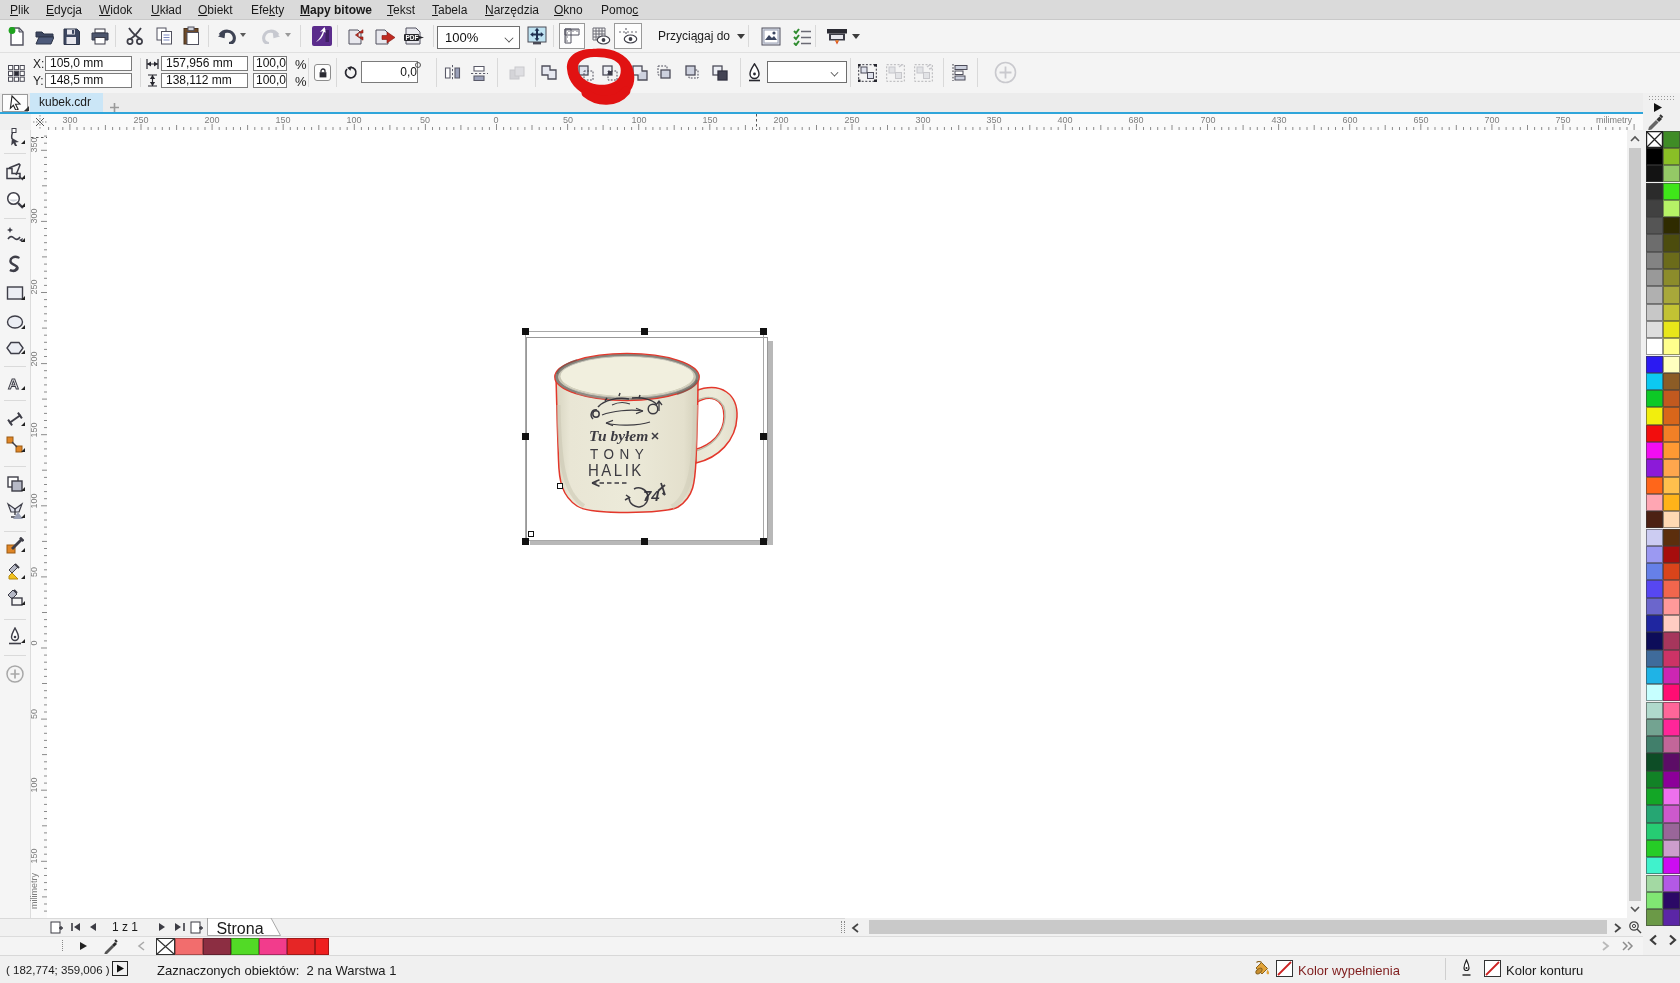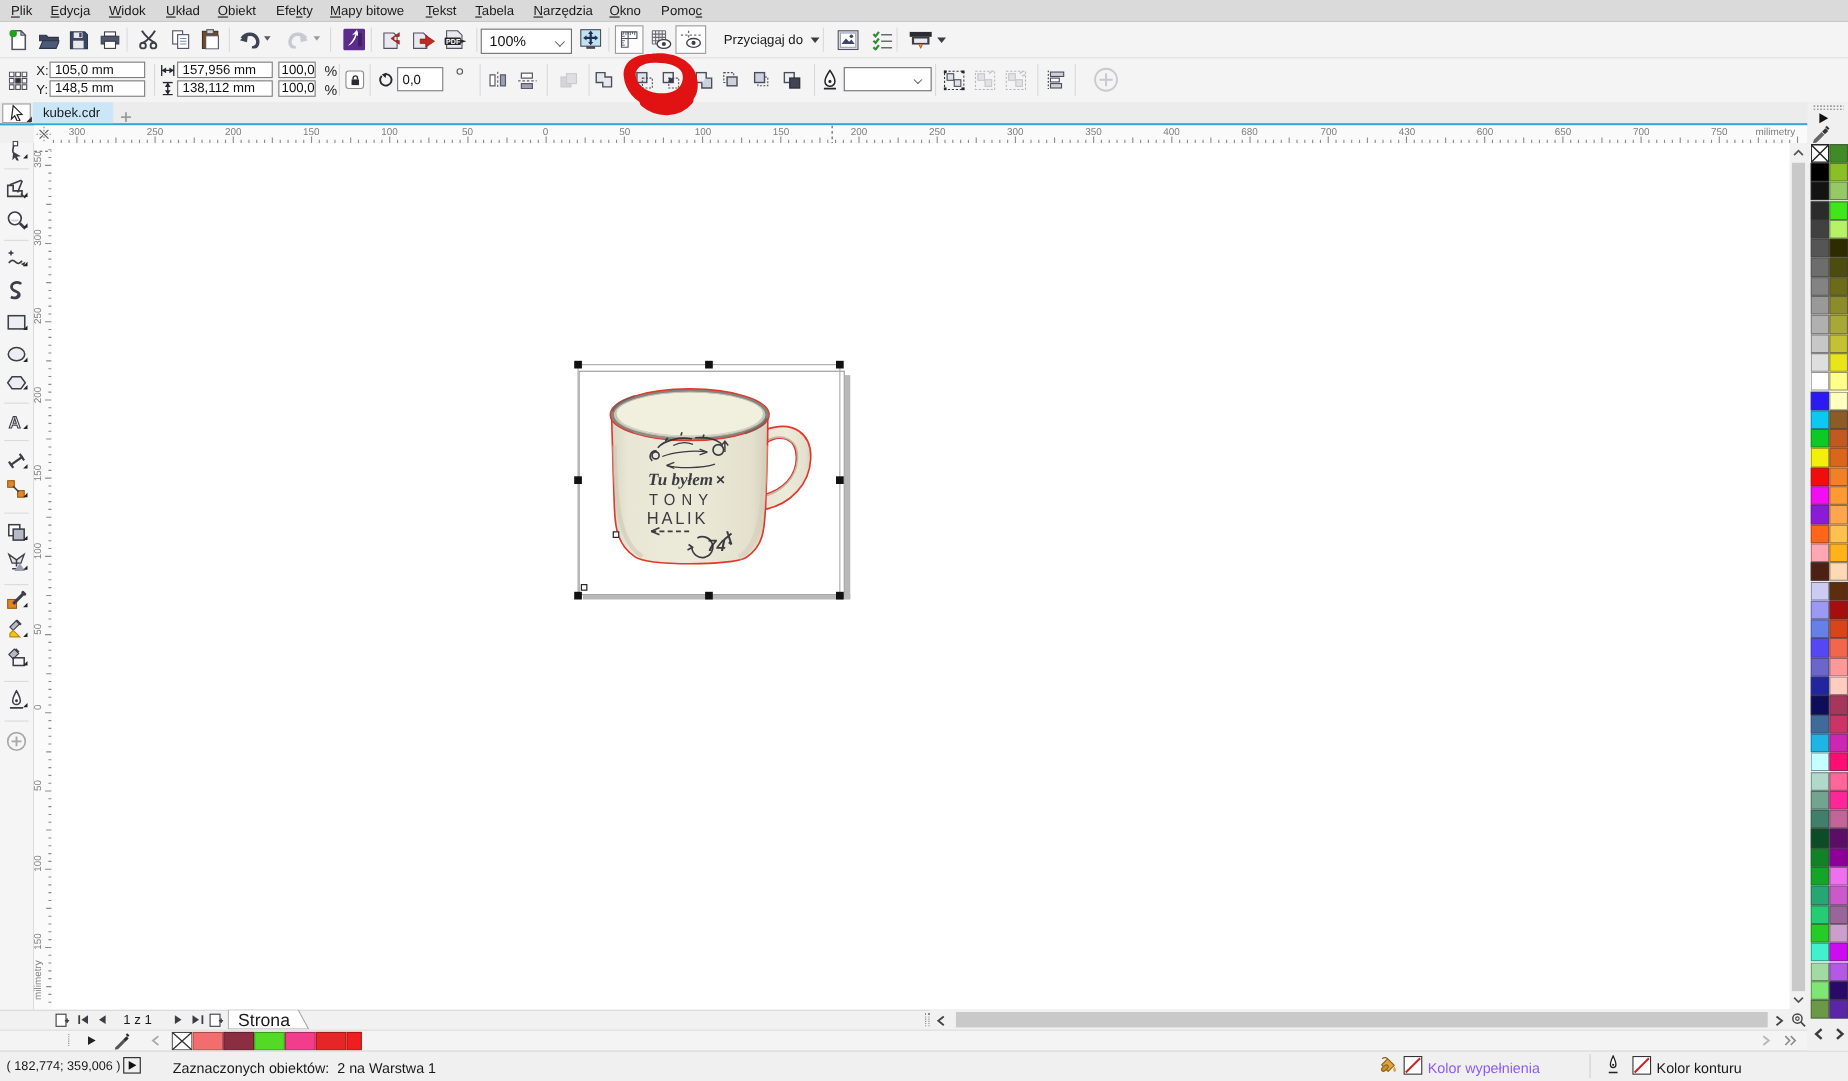--- a/index.html
+++ b/index.html
@@ -16,21 +16,21 @@
 </style></head>
 <body>
 
 <div class="abs" style="left:0;top:0;width:1680px;height:20px;background:#dadada;border-bottom:1px solid #c9c9c9;"></div>
 <div class="menu" style="left:10px;"><u>P</u>lik</div>
 <div class="menu" style="left:46px;"><u>E</u>dycja</div>
 <div class="menu" style="left:99px;"><u>W</u>idok</div>
 <div class="menu" style="left:151px;"><u>U</u>kład</div>
 <div class="menu" style="left:198px;"><u>O</u>biekt</div>
 <div class="menu" style="left:251px;">Efe<u>k</u>ty</div>
-<div class="menu" style="left:300px;"><u>M</u>apy bitowe</div>
+<div class="menu" style="left:300px;font-weight:bold;"><u>M</u>apy bitowe</div>
 <div class="menu" style="left:387px;"><u>T</u>ekst</div>
 <div class="menu" style="left:432px;"><u>T</u>abela</div>
 <div class="menu" style="left:485px;"><u>N</u>arzędzia</div>
 <div class="menu" style="left:554px;"><u>O</u>kno</div>
 <div class="menu" style="left:601px;">Pomo<u>c</u></div>
 <div class="abs" style="left:0;top:20px;width:1680px;height:32px;background:#f4f4f4;"></div>
 <div class="sep1" style="left:115px;top:25px;height:22px;"></div>
 <div class="sep1" style="left:208px;top:25px;height:22px;"></div>
 <div class="sep1" style="left:300px;top:25px;height:22px;"></div>
 <div class="sep1" style="left:337px;top:25px;height:22px;"></div>
@@ -264,21 +264,21 @@
       <rect x="0.6" y="4.2" width="6.8" height="5.2" fill="#2b2b33"></rect>
       <path d="M2 4.2 v-1.2 a2 2 0 0 1 4 0 v1.2" fill="none" stroke="#2b2b33" stroke-width="1.3"></path>
     </svg>
   </div>
 <div class="abs ico" style="left:344px;top:66px;">
     <svg width="14" height="14" viewBox="0 0 14 14">
       <path d="M3 3 a5.2 5.2 0 1 0 4-1.6" fill="none" stroke="#26262e" stroke-width="1.7"></path>
       <path d="M7.5 0 l-4.4 1.8 3.4 3z" fill="#26262e"></path>
     </svg>
   </div>
-<div class="fld" style="left:361px;top:61px;width:42px;height:22px;line-height:20px;">0,0</div>
+<div class="fld" style="left:361px;top:61px;width:57px;height:22px;line-height:20px;text-align:right;">0,0</div>
 <div class="abs" style="left:415px;top:62px;width:6px;height:6px;border:1.4px solid #555;border-radius:50%;"></div>
 <div class="abs ico" style="left:444px;top:65px;">
     <svg width="17" height="16" viewBox="0 0 17 16">
       <path d="M1.5 3 h4.5 v10 h-4.5z" fill="#fff" stroke="#5a5a68" stroke-width="1.1"></path>
       <path d="M11 3 h4.5 v10 h-4.5z" fill="#9aa0b8" stroke="#5a5a68" stroke-width="1.1"></path>
       <path d="M8.5 0 v16" stroke="#5a5a68" stroke-width="1" stroke-dasharray="2.2 1.8"></path>
     </svg>
   </div>
 <div class="abs ico" style="left:471px;top:65px;">
     <svg width="17" height="16" viewBox="0 0 17 16">
@@ -1159,21 +1159,21 @@
       <path d="M9.5 1.5 a3.5 3.5 0 0 0-5 0" fill="none" stroke="#8a6420" stroke-width="1.2"></path>
       <path d="M15.5 8.5 c1.8 2.4 2.2 4.8 0.4 4.8 c-1.7 0 -1.7-2.4-0.4-4.8z" fill="#e2a43a"></path>
     </svg>
   </div>
 <div class="abs" style="left:1276px;top:960px;width:17px;height:17px;background:#fff;border:1px solid #333;"></div>
 <div class="abs ico" style="left:1276px;top:960px;">
     <svg width="17" height="17">
       <path d="M15 2 L2 15" stroke="#cc2222" stroke-width="1.8"></path>
     </svg>
   </div>
-<div class="abs" style="left:1298px;top:963px;font-size:13px;color:#8b5cf6;">Kolor wypełnienia</div>
+<div class="abs" style="left:1298px;top:963px;font-size:13px;color:#7f1d1d;">Kolor wypełnienia</div>
 <div class="abs ico" style="left:1461px;top:959px;">
     <svg width="11" height="19">
       <path d="M5.5 1 C3.8 4.5 3 6.5 3 9 a2.5 2.5 0 0 0 5 0 C8 6.5 7.2 4.5 5.5 1z" fill="#fff" stroke="#222" stroke-width="1.2"></path>
       <circle cx="5.5" cy="9" r="1" fill="#222"></circle>
       <path d="M1.5 16 h8" stroke="#222" stroke-width="1.4"></path>
     </svg>
   </div>
 <div class="abs" style="left:1484px;top:960px;width:17px;height:17px;background:#fff;border:1px solid #333;"></div>
 <div class="abs ico" style="left:1484px;top:960px;">
     <svg width="17" height="17">

